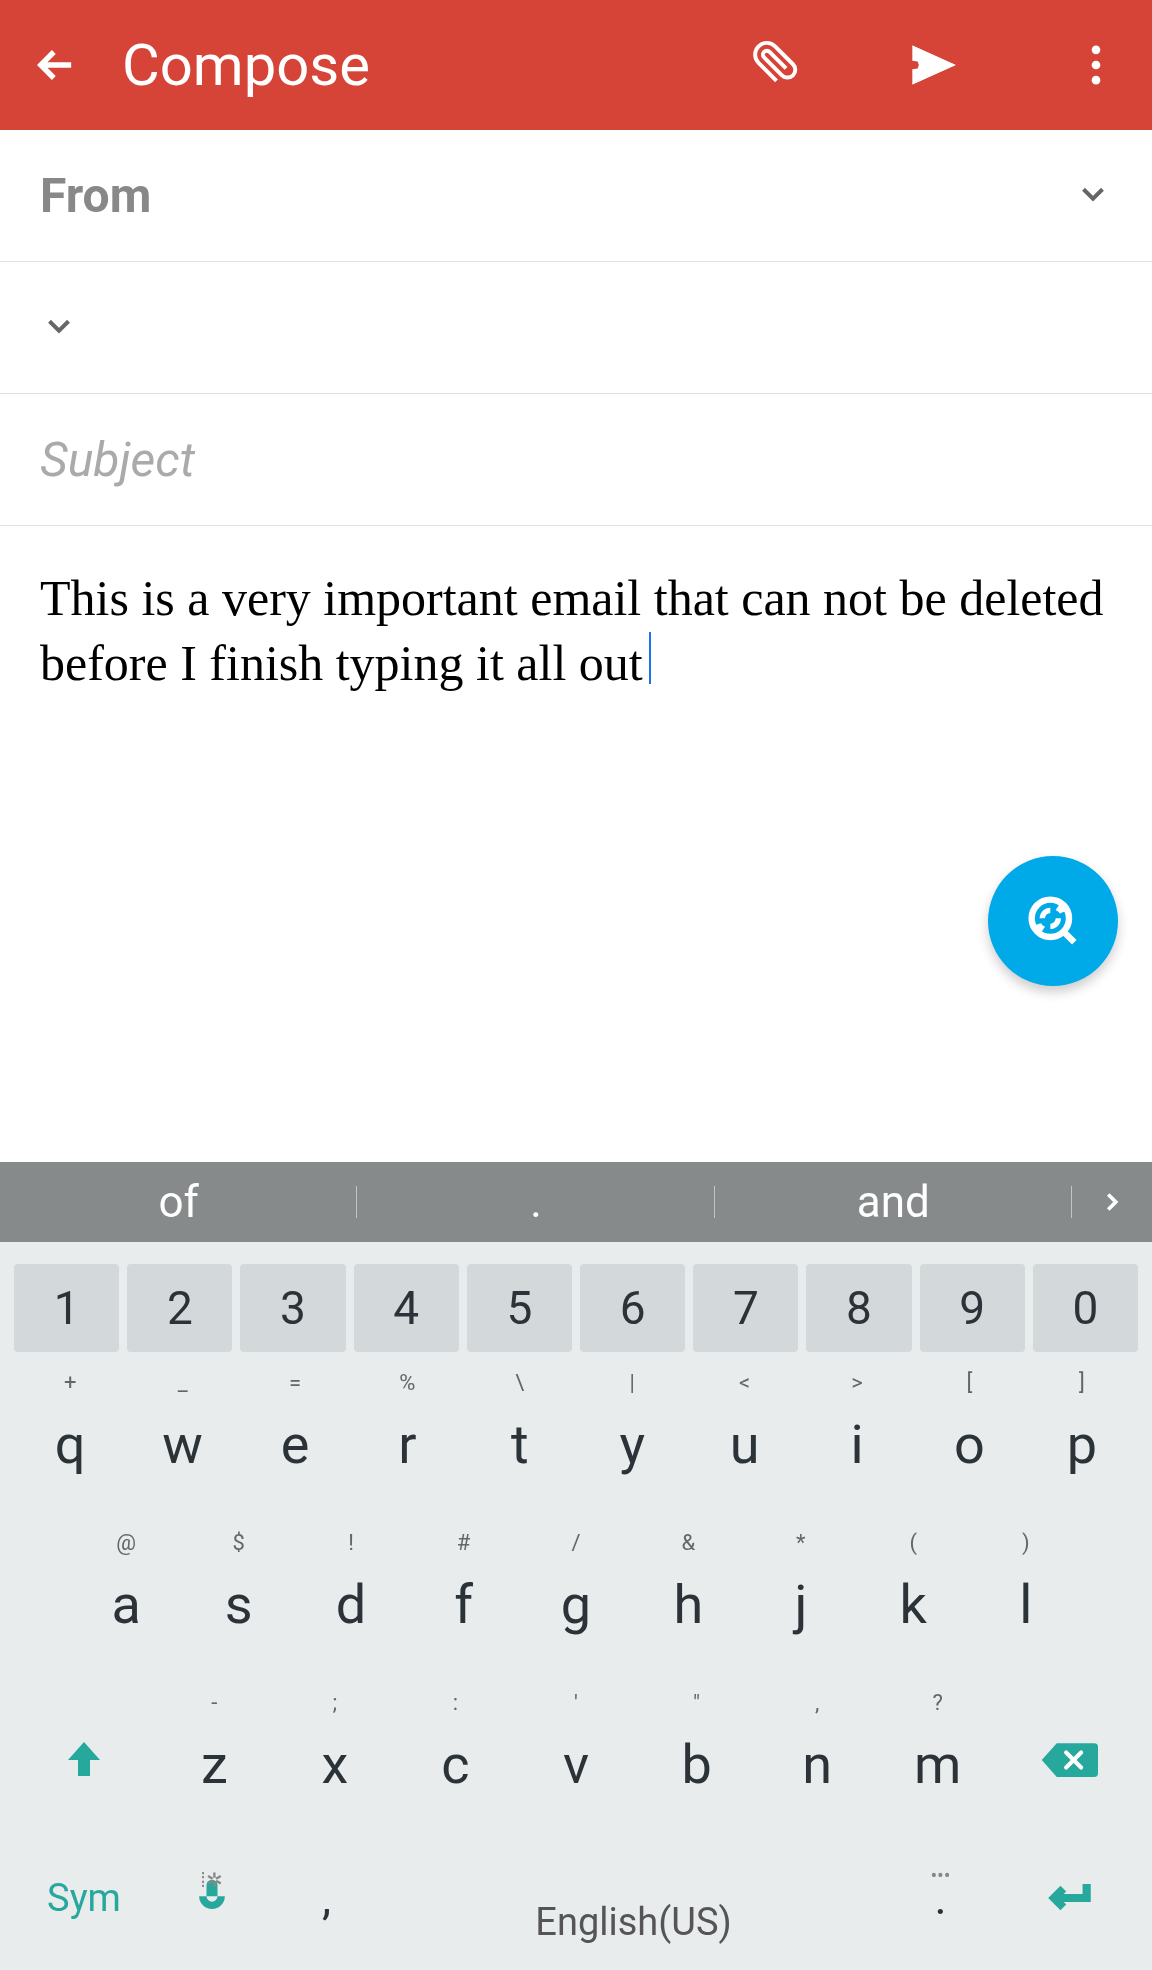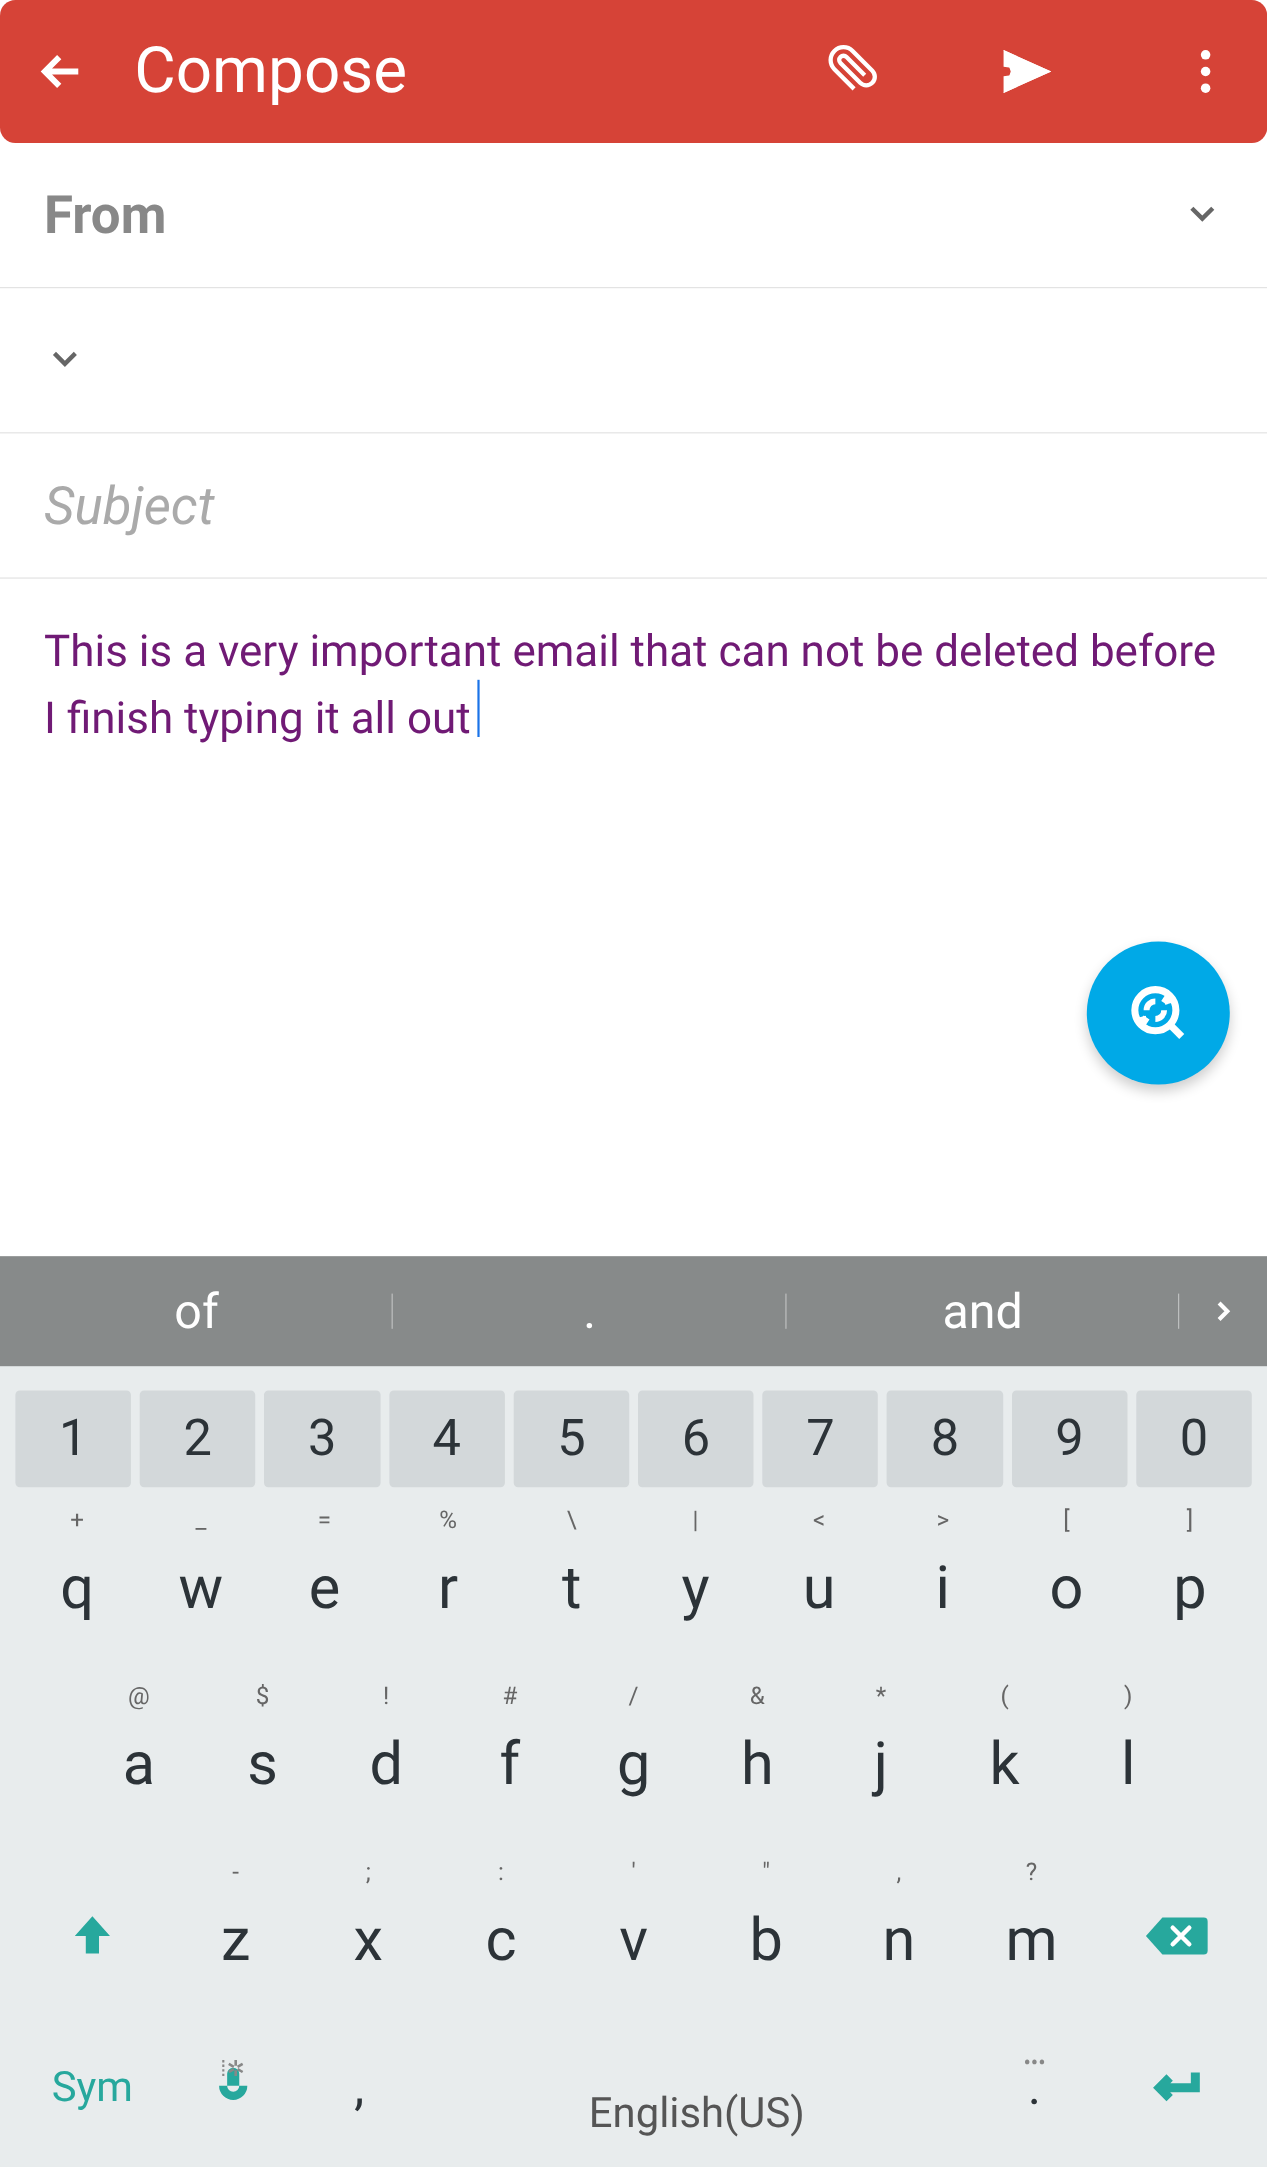--- a/index.html
+++ b/index.html
@@ -12,21 +12,20 @@
 }
 
 
 .header {
   height: 130px;
   background: #d64337;
   display: flex;
   align-items: center;
   padding: 0 30px;
   gap: 40px;
-  border-radius: 14px;
 }
 .header-title {
   color: #fff;
   font-size: 58px;
   font-weight: 400;
   flex: 1;
 }
 .header svg { width: 52px; height: 52px; }
 .header .icon-btn { display: flex; align-items: center; justify-content: center; }
 .icon-spacer { width: 30px; }
@@ -52,23 +51,24 @@
   font-style: italic;
 }
 .chevron svg { width: 38px; height: 38px; }
 
 
 .body-area {
   padding: 40px;
   position: relative;
 }
 .body-text {
-  color: #701a75;
-  font-size: 40px;
+  color: #000000;
+  font-size: 50px;
   line-height: 1.3;
+  font-family: Liberation Serif, serif;
 }
 .cursor {
   display: inline-block;
   width: 2px;
   height: 52px;
   background: #1a73e8;
   vertical-align: text-bottom;
   margin-left: 6px;
 }
 
@@ -89,21 +89,21 @@
 
 
 .keyboard {
   position: absolute;
   bottom: 0;
   left: 0;
   right: 0;
   background: #e8eced;
 }
 .suggestion-bar {
-  height: 100px;
+  height: 80px;
   background: #878a8a;
   display: flex;
   align-items: center;
 }
 .sug {
   flex: 1;
   text-align: center;
   color: #fff;
   font-size: 44px;
   position: relative;

